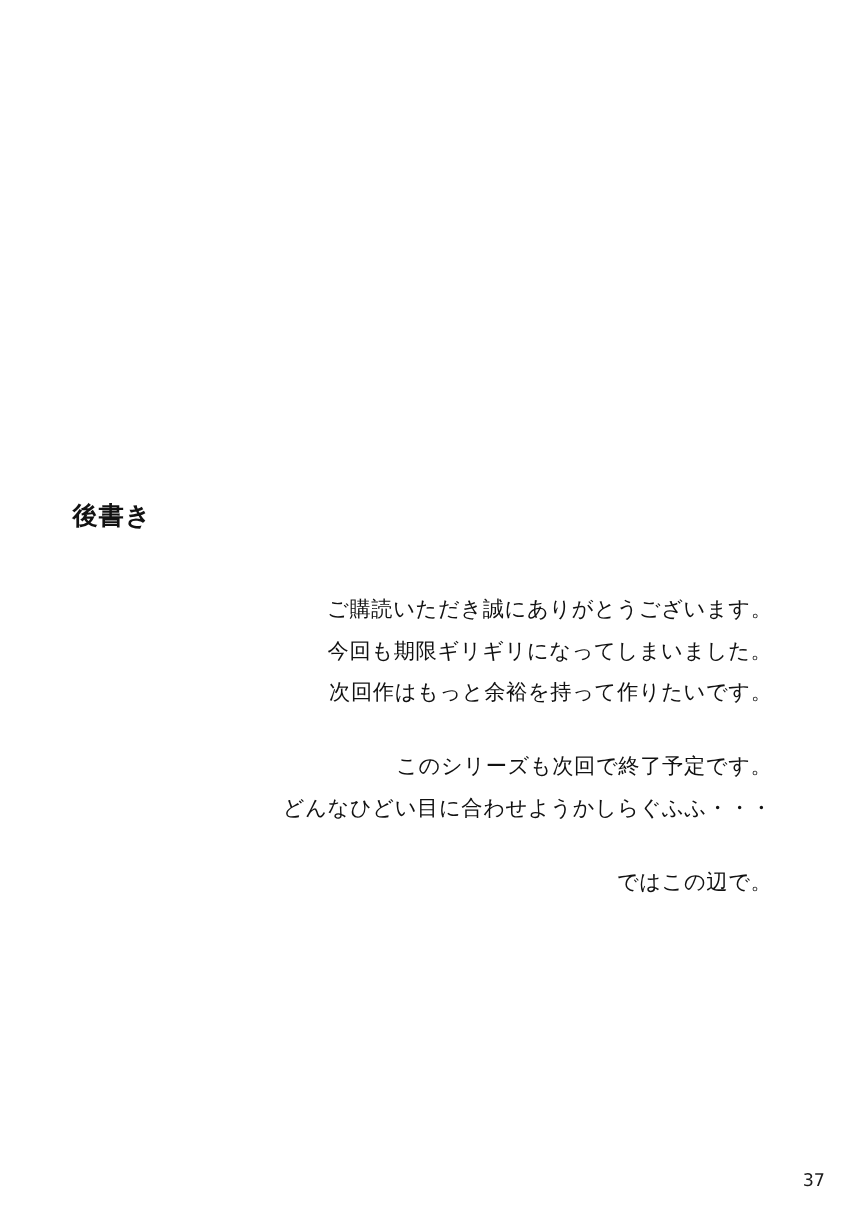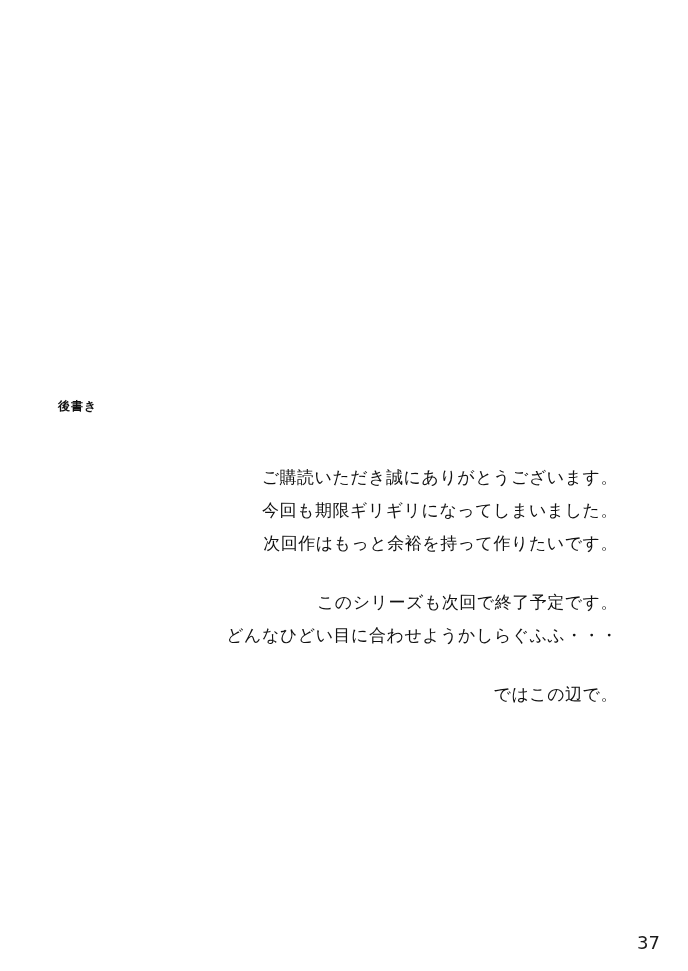--- a/index.html
+++ b/index.html
@@ -21,48 +21,47 @@
     height: 971px;
     box-sizing: border-box;
   }
   .content {
     position: absolute;
     left: 58px;
     top: 398px;
     width: 560px;
   }
   .heading {
-    font-size: 12px;
+    font-size: 20px;
     font-weight: bold;
     letter-spacing: 1px;
     color: #111111;
     margin: 0 0 0 0;
     line-height: 1.4;
   }
   .body-block {
     margin-top: 46px;
   }
   .para {
     font-size: 17px;
     line-height: 1.95;
     color: #111111;
     letter-spacing: 0.5px;
     margin: 0 0 26px 0;
     white-space: pre-line;
     text-align: right;
   }
   .para:last-child {
     margin-bottom: 16px;
-    font-family: Liberation Mono, monospace;
   }
   .page-number {
     position: absolute;
     right: 28px;
     bottom: 18px;
-    font-size: 18px;
+    font-size: 14px;
     color: #1a1a1a;
     font-family: "DejaVu Sans", "Liberation Sans", sans-serif;
     margin-top: 24px;
   }
 </style>
 </head>
 <body>
 
 <div class="page">
 

